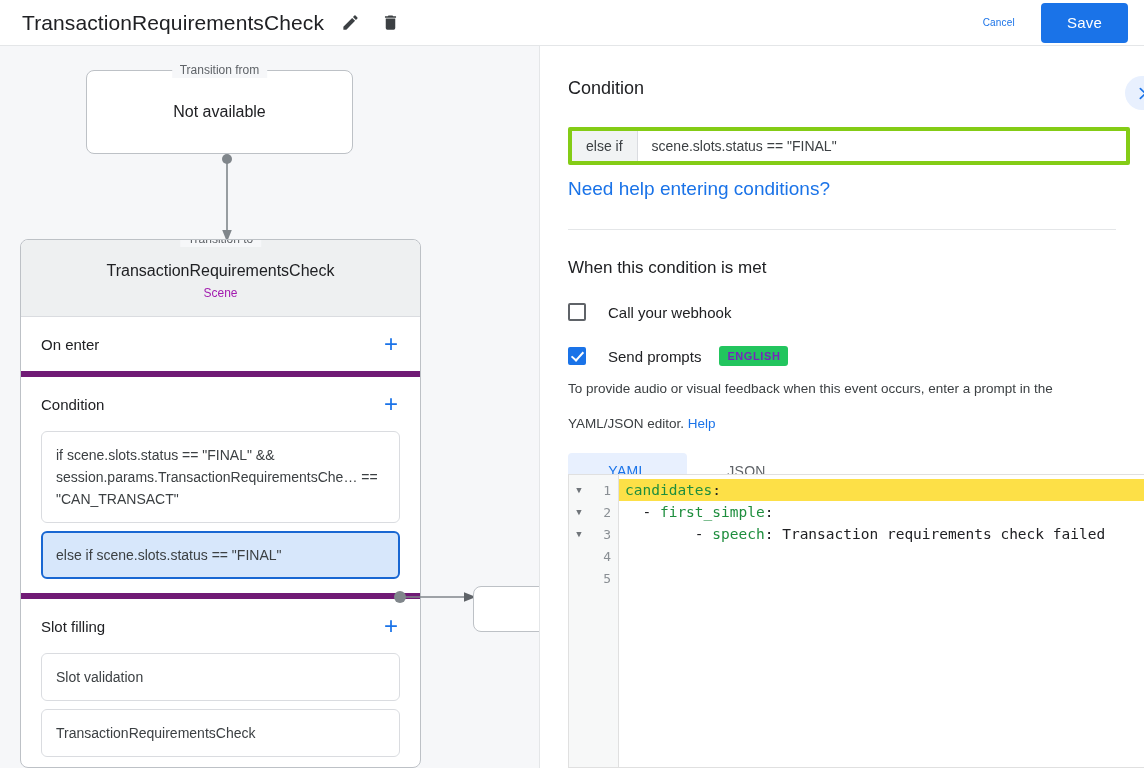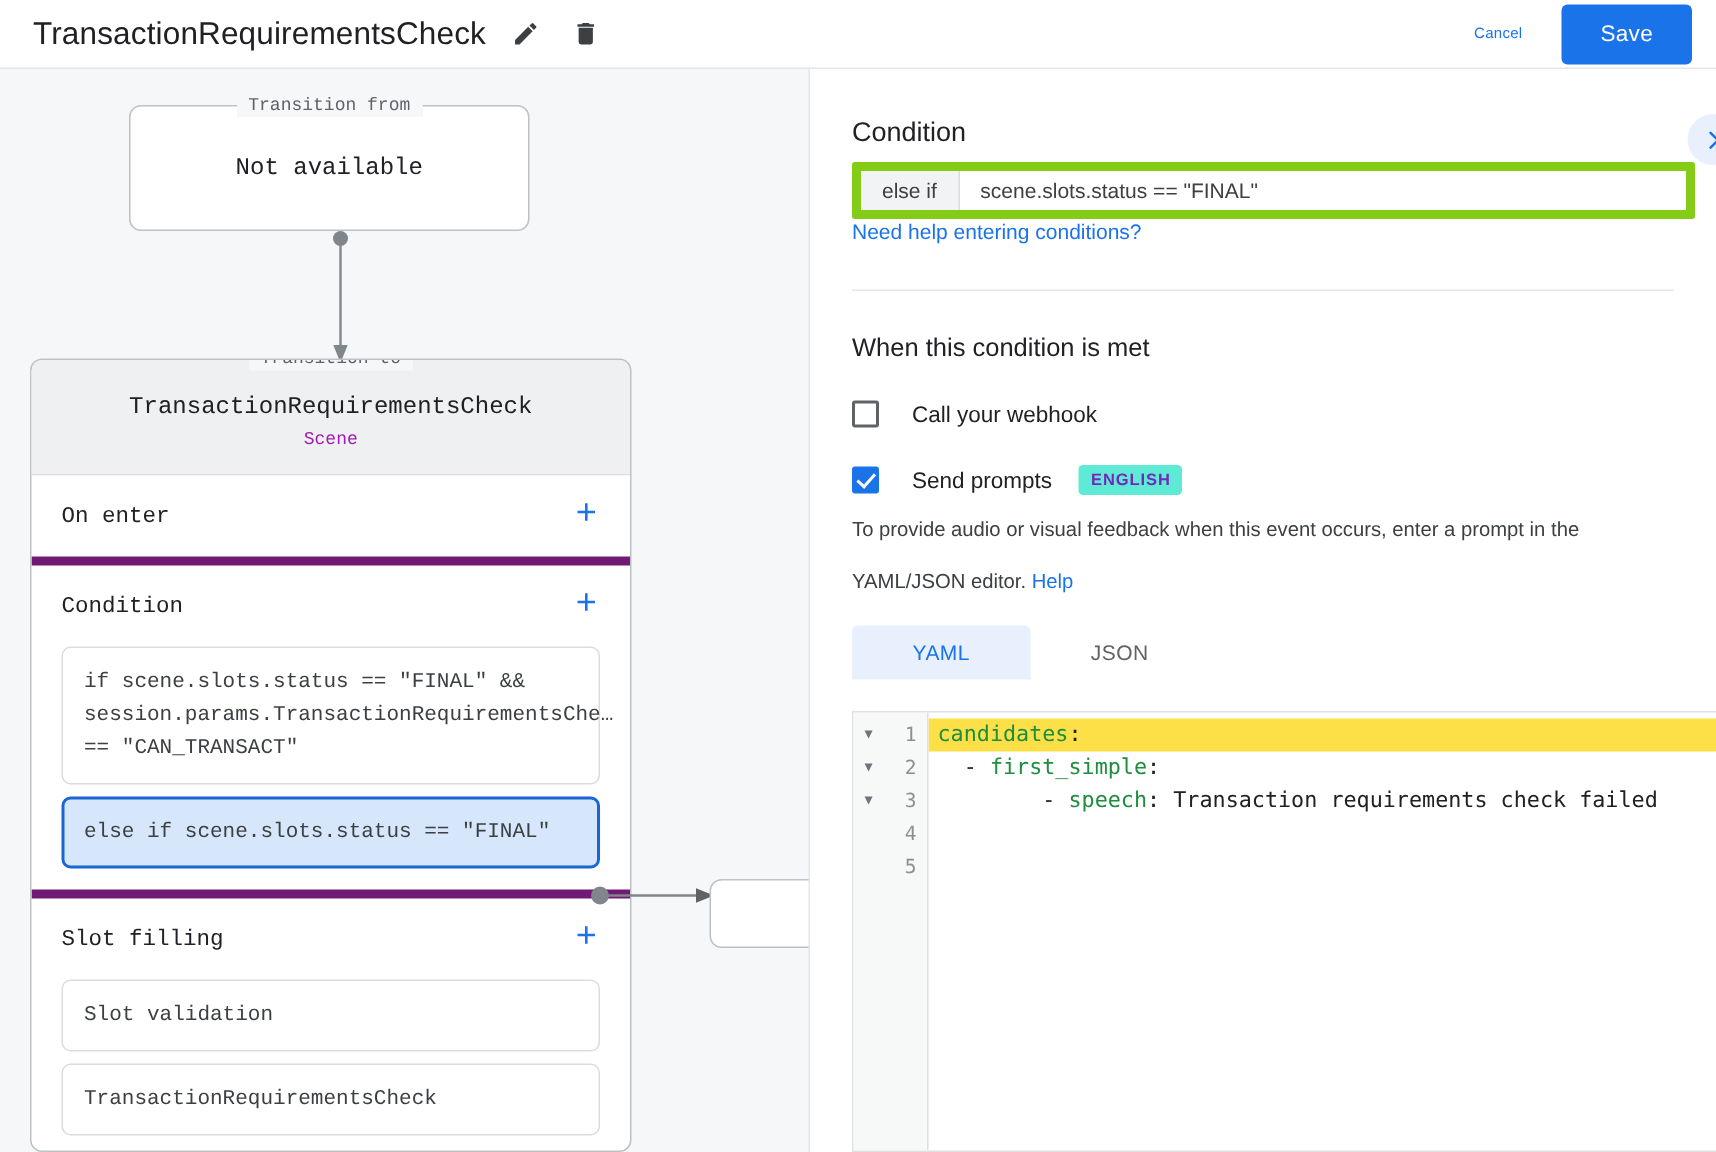--- a/index.html
+++ b/index.html
@@ -44,21 +44,20 @@
     padding: 0 26px; height: 40px; cursor: pointer;
     font-family: inherit;
   }
 
   
   .canvas {
     position: absolute; left: 0; top: 46px;
     width: 540px; height: 722px;
     background: #f6f7f9;
     overflow: hidden;
-    font-family: Liberation Mono, monospace;
   }
   .canvas-divider {
     position: absolute; left: 539px; top: 46px;
     width: 1px; height: 722px; background: #e4e6e8;
   }
 
   
   .fs {
     position: absolute;
     border: 1px solid #bdc1c6;
@@ -153,41 +152,41 @@
   }
   .collapse-fab {
     position: absolute; right: -15px; top: 30px;
     width: 34px; height: 34px; border-radius: 50%;
     background: #e8f0fe;
     display: flex; align-items: center; justify-content: center;
     cursor: pointer; border: none;
   }
 
   .cond-field {
-    margin-top: 9px;
+    margin-top: 28px;
     display: flex; align-items: stretch;
-    border: 6px solid #84cc16; border-radius: 2px;
+    border: 4px solid #84cc16; border-radius: 2px;
     height: 38px; width: 562px;
     background: #ffffff;
   }
   .cond-prefix {
     background: #f1f3f4;
     border-right: 1px solid #dadce0;
     display: flex; align-items: center; padding: 0 14px;
     font-size: 14px; color: #3c4043; white-space: nowrap;
   }
   .cond-value {
     flex: 1 1 auto; display: flex; align-items: center;
     padding: 0 14px; font-size: 14px; color: #3c4043;
     border: none; outline: none; background: transparent;
     font-family: inherit;
   }
   .link {
-    display: inline-block; 
-    color: #1a73e8; font-size: 14px; cursor: pointer; text-decoration: none;
+    display: inline-block; margin-top: 13px;
+    color: #1a73e8; font-size: 19px; cursor: pointer; text-decoration: none;
   }
   .hr {
     margin-top: 29px;
     border-top: 1px solid #e4e6e8; height: 0;
   }
 
   .pane-h2 {
     font-size: 17px; color: #202124; padding-top: 28px;
   }
 
@@ -202,21 +201,21 @@
   }
   .cbox.checked::after {
     content: ""; position: absolute;
     left: 4px; top: 0px; width: 5px; height: 10px;
     border: solid #ffffff; border-width: 0 2px 2px 0;
     transform: rotate(42deg);
   }
   .cb-label { margin-left: 22px; font-size: 15px; color: #202124; font-weight: 500; }
   .badge {
     margin-left: 18px;
-    background: #5eead4; color: #7627bb;
+    background: #22c55e; color: #7627bb;
     font-size: 11px; font-weight: 600; letter-spacing: .6px;
     padding: 4px 8px; border-radius: 3px;
   }
   .helptext {
     margin-top: 13px; font-size: 13.5px; color: #3c4043; line-height: 19px;
     width: 560px;
   }
 
   
   .tabs { display: flex; margin-top: 20px; }

